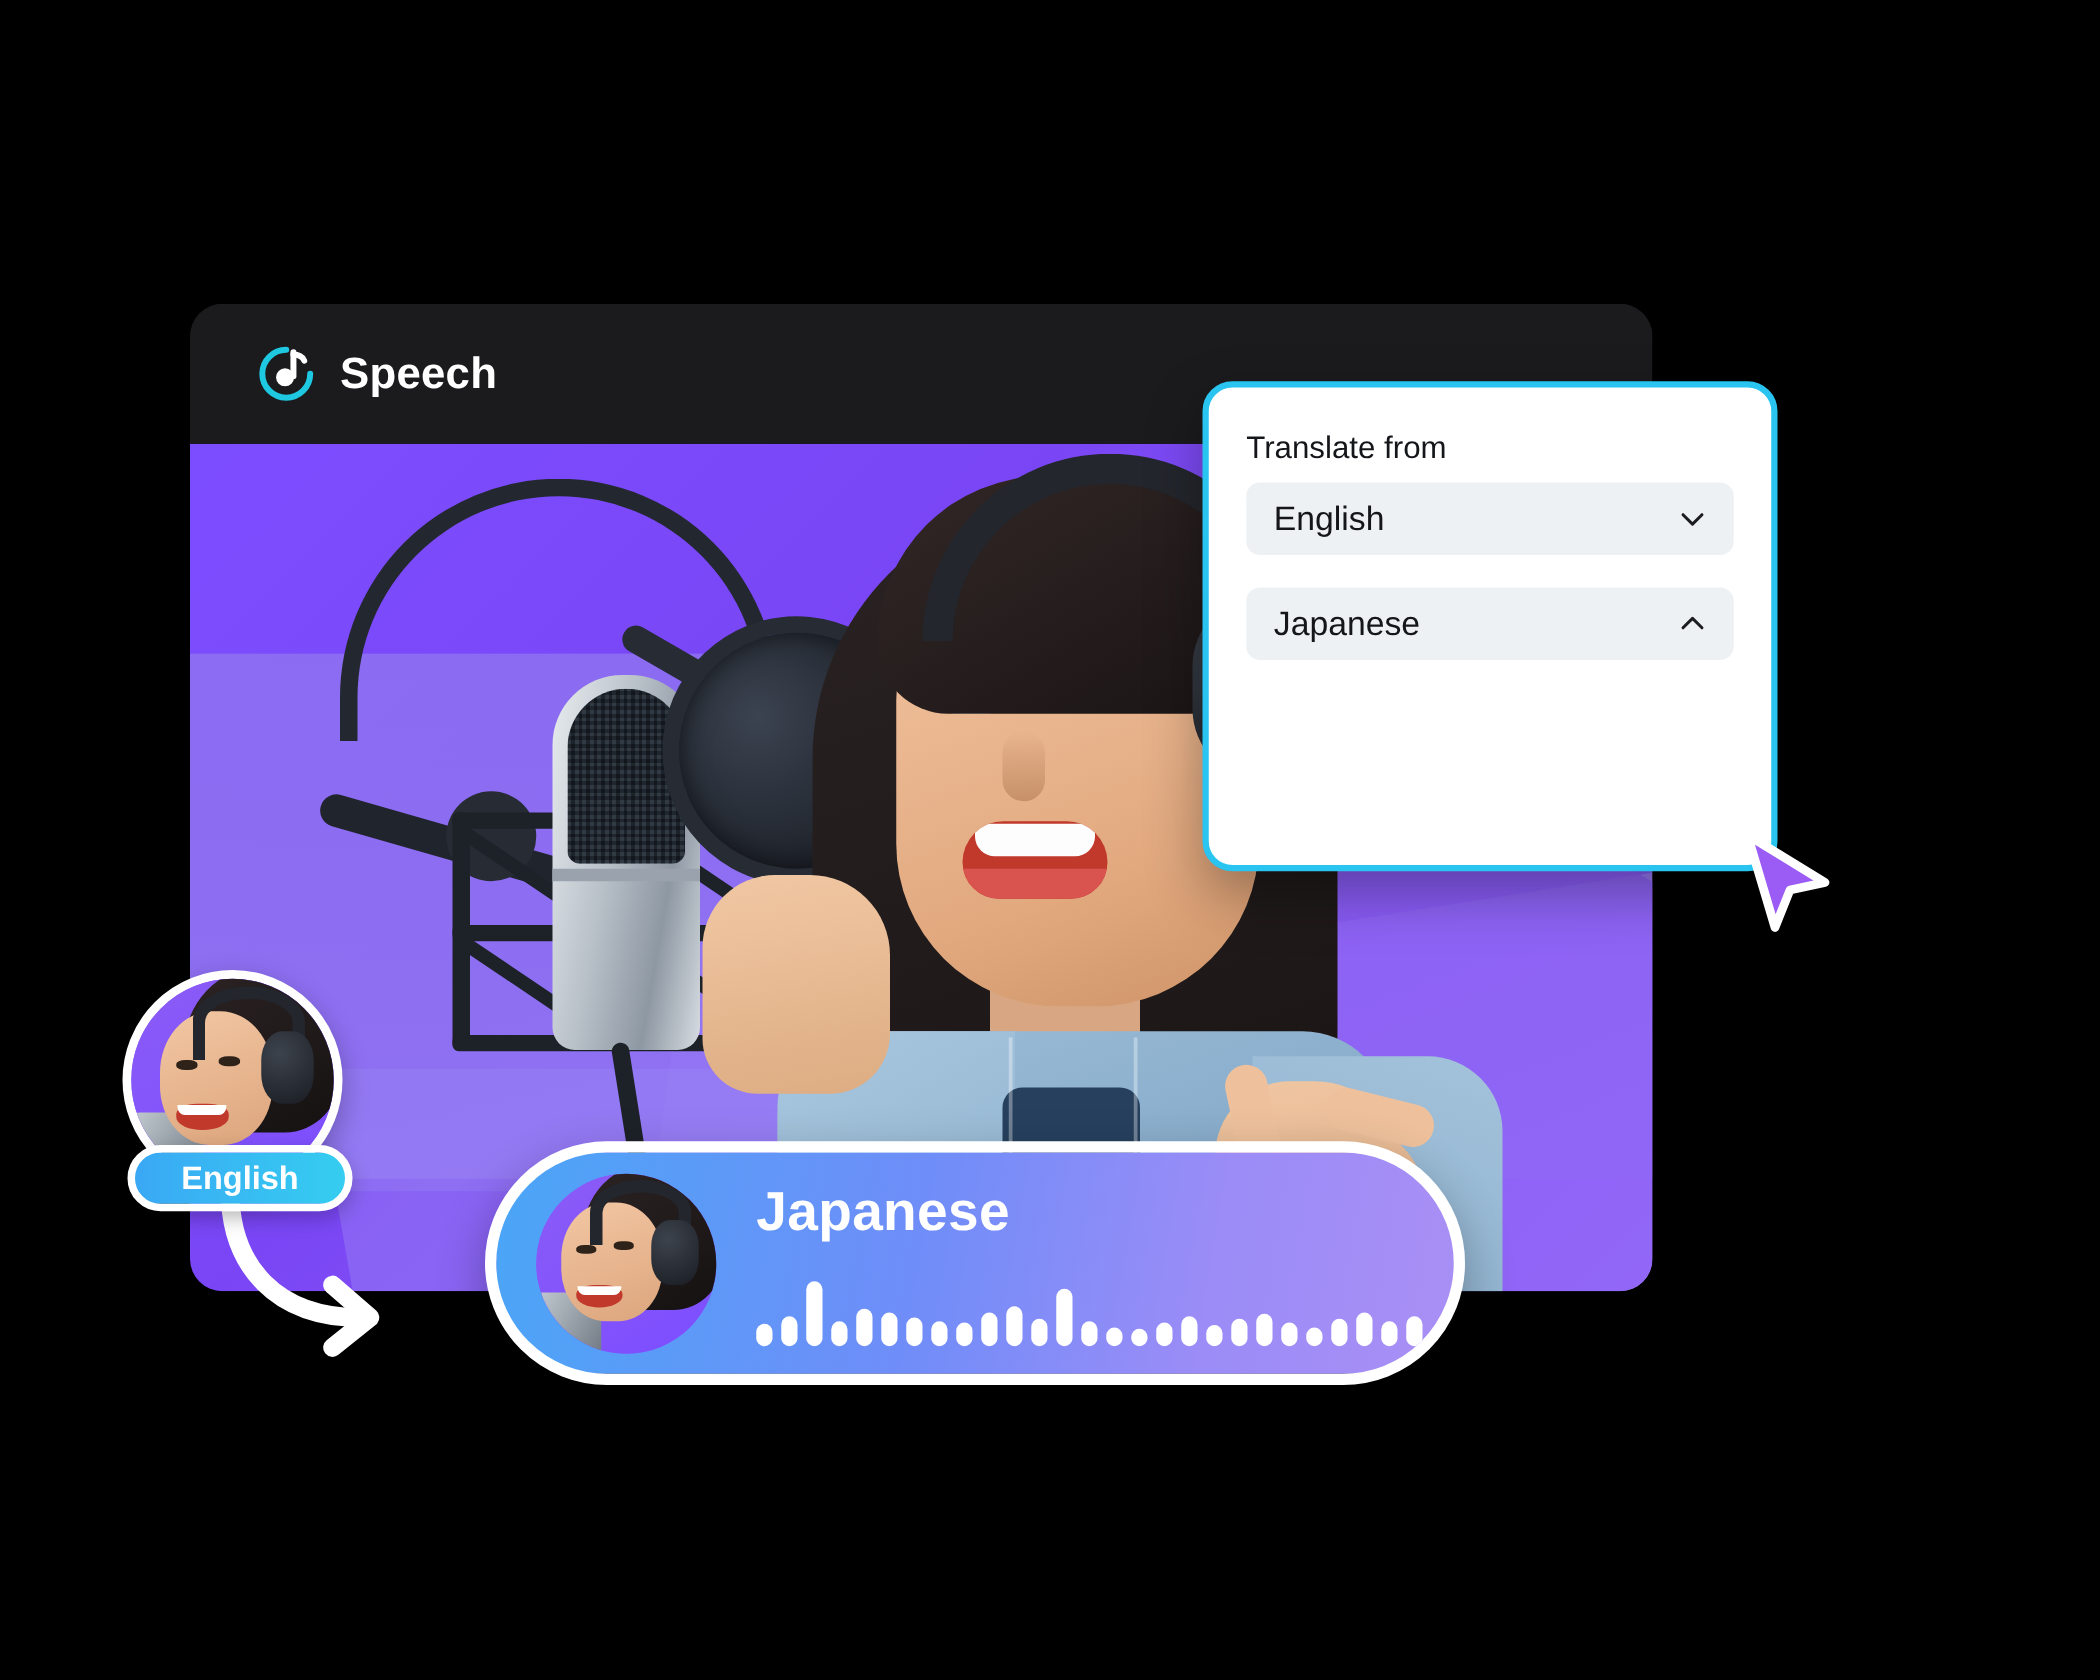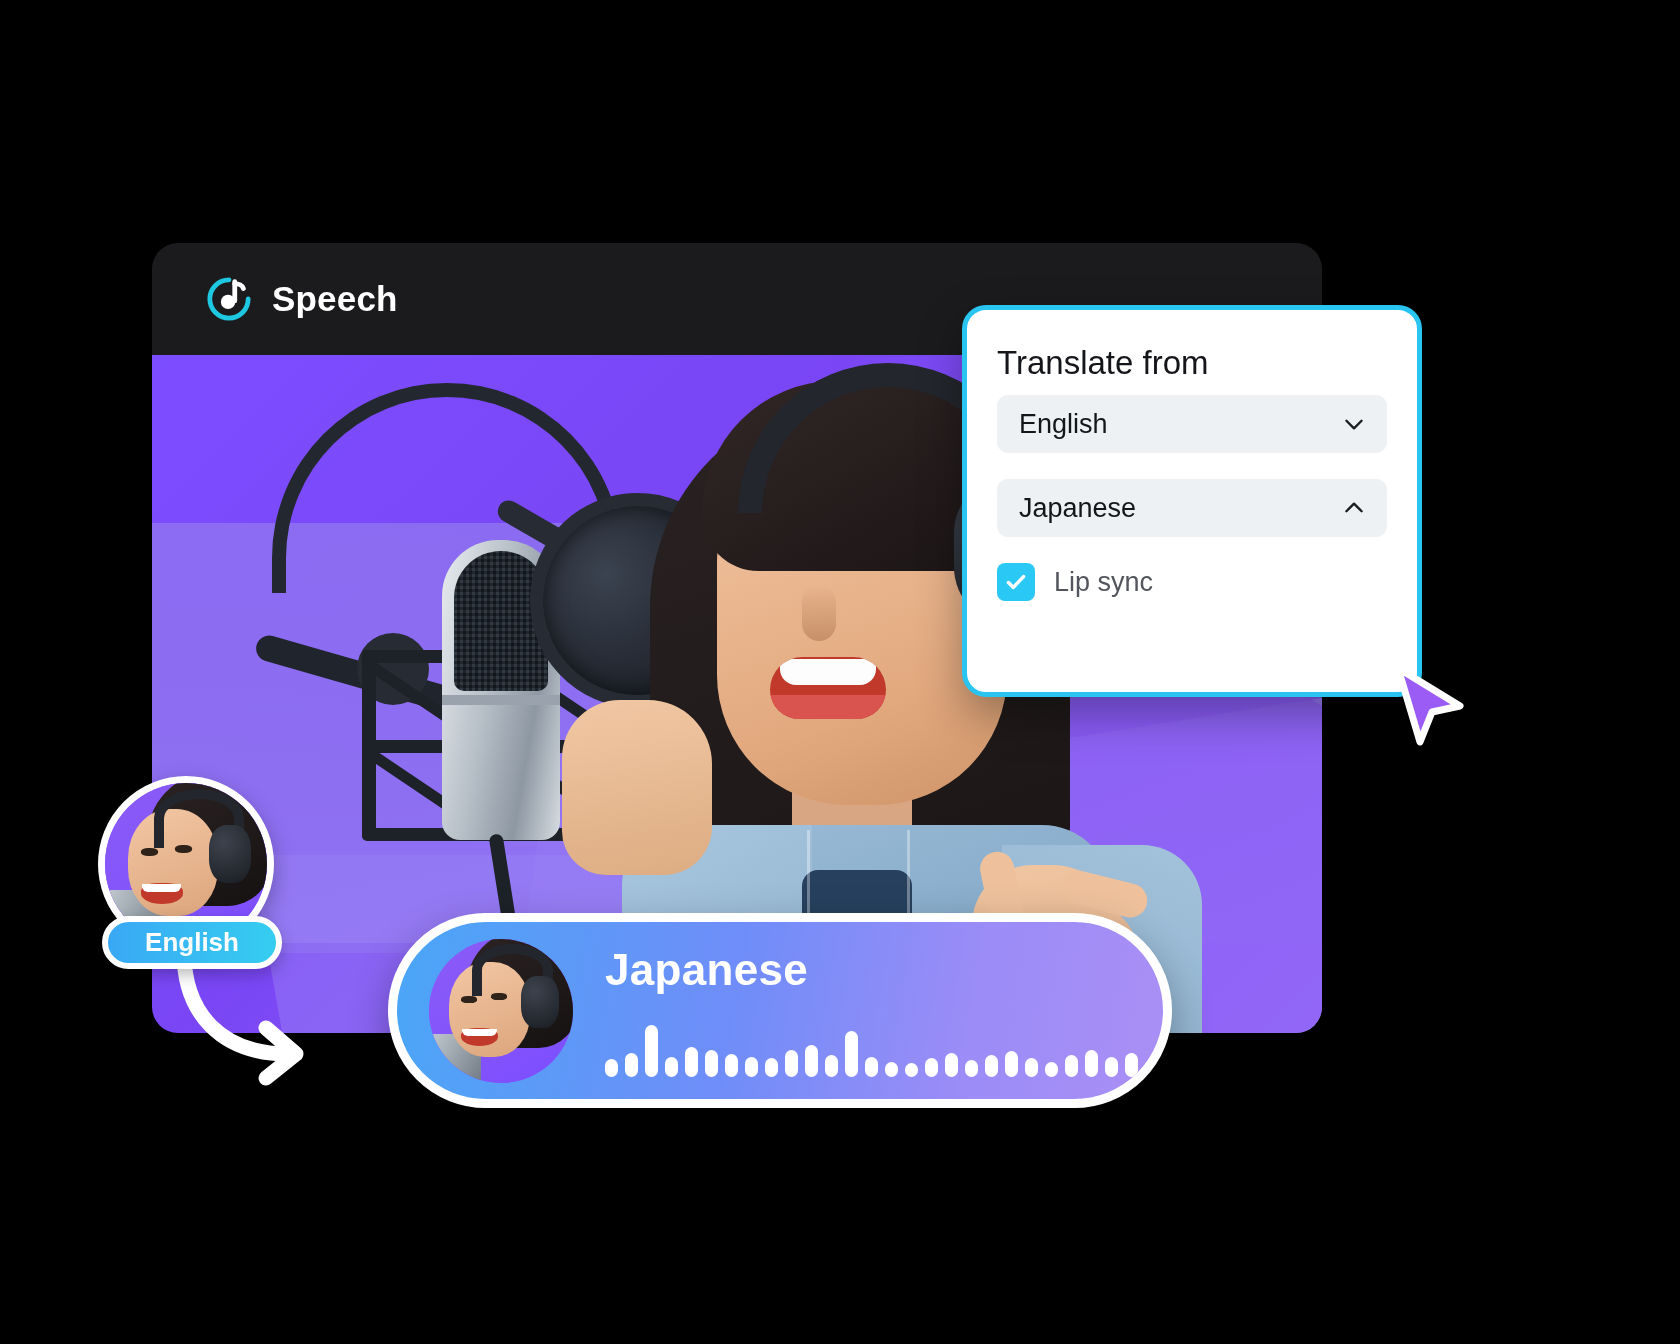--- a/index.html
+++ b/index.html
@@ -128,21 +128,21 @@
 
   
   .translate-panel{
     position:absolute;left:962px;top:305px;width:460px;height:392px;
     background:#fff;border-radius:24px;
     border:5px solid #29c4f0;
     padding:34px 30px 0 30px;
     z-index:12;
     box-shadow:0 18px 46px rgba(0,0,0,.32);
   }
-  .field-label{font-size:33px;color:#14161a;font-weight:400;margin-bottom:13px;}
+  .field-label{font-size:25px;color:#14161a;font-weight:400;margin-bottom:13px;}
   .select-box{
     height:58px;background:#eef1f4;border-radius:11px;
     display:flex;align-items:center;justify-content:space-between;
     padding:0 20px 0 22px;margin-bottom:26px;
   }
   .select-value{font-size:27px;color:#14161a;}
   .chev{width:26px;height:26px;flex:0 0 auto;}
   .lipsync-row{display:flex;align-items:center;gap:19px;margin-top:4px;}
   .checkbox{
     width:38px;height:38px;border-radius:8px;background:#2ac8f5;
@@ -310,28 +310,20 @@
       </svg>
     </div>
 
     <div class="select-box">
       <span class="select-value">Japanese</span>
       <svg class="chev" viewBox="0 0 24 24">
         <path d="M5 15l7-7 7 7" fill="none" stroke="#1b1d21" stroke-width="2.2" stroke-linecap="round" stroke-linejoin="round"></path>
       </svg>
     </div>
 
-    <div class="lipsync-row">
-      <span class="checkbox">
-        <svg width="26" height="26" viewBox="0 0 24 24">
-          <path d="M5 12.5l4.5 4.5L19 7" fill="none" stroke="#ffffff" stroke-width="3.2" stroke-linecap="round" stroke-linejoin="round"></path>
-        </svg>
-      </span>
-      <span class="lipsync-label">Lip sync</span>
-    </div>
   </div>
 
 
   <svg class="cursor" viewBox="0 0 78 90">
     <path d="M8 6 L70 44 L42 50 L30 80 Z" fill="#9b5cf6" stroke="#ffffff" stroke-width="7" stroke-linejoin="round"></path>
   </svg>
 
   <div class="eng-avatar">
     <div class="mini">
       <div class="m-bg"></div>

